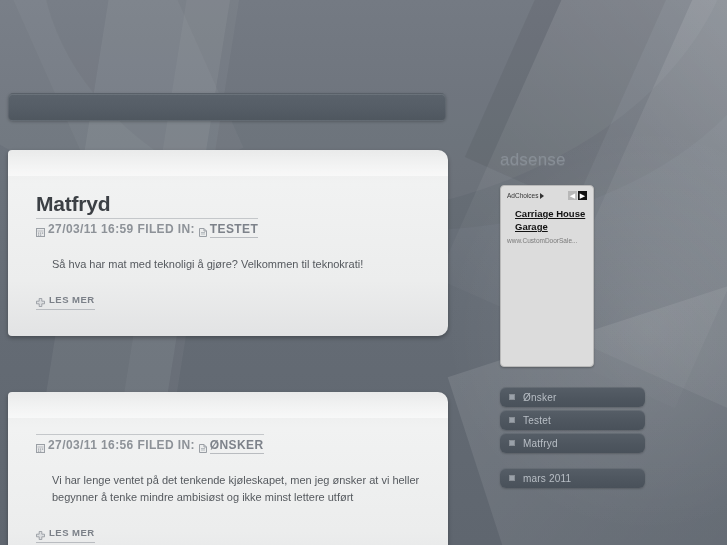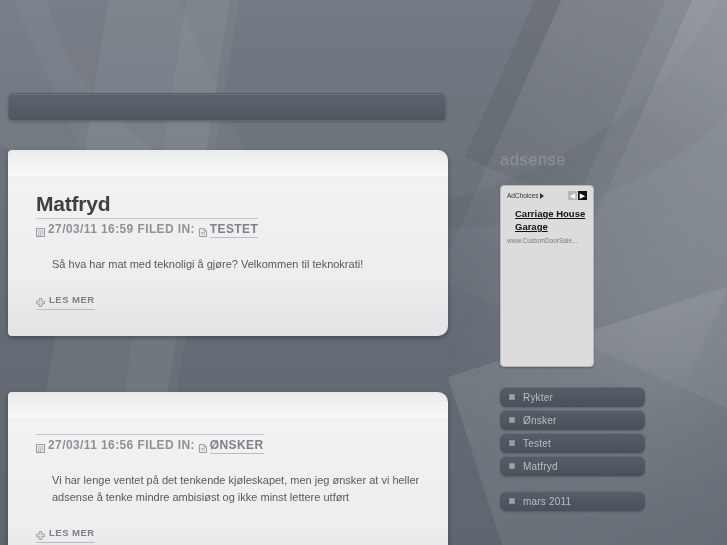--- a/index.html
+++ b/index.html
@@ -408,21 +408,21 @@
           <span>FILED IN:</span>
           <span class="ico">
             <svg class="icon-svg" width="8" height="9" viewBox="0 0 8 9">
               <path d="M0.5 0.5 H5 L7.5 3 V8.5 H0.5 Z" fill="#eceded" stroke="#9a9fa5"></path>
               <path d="M5 0.5 V3 H7.5" fill="none" stroke="#9a9fa5"></path>
               <rect x="2" y="4" width="4" height="0.8" fill="#a9aeb3"></rect>
               <rect x="2" y="5.6" width="4" height="0.8" fill="#a9aeb3"></rect>
             </svg>
           </span><span class="meta-cat">ØNSKER</span>
         </div>
-        <p class="post-body">Vi har lenge ventet på det tenkende kjøleskapet, men jeg ønsker at vi heller adsense å tenke mindre ambisiøst og ikke minst lettere utført</p>
+        <p class="post-body">Vi har lenge ventet på det tenkende kjøleskapet, men jeg ønsker at vi heller begynner å tenke mindre ambisiøst og ikke minst lettere utført</p>
         <div class="post-links">
           <span class="readmore">
             <span class="ico">
               <svg class="icon-svg" width="9" height="9" viewBox="0 0 9 9">
                 <path d="M3.2 0.5 H5.8 V3.2 H8.5 V5.8 H5.8 V8.5 H3.2 V5.8 H0.5 V3.2 H3.2 Z" fill="#dcdee0" stroke="#8f949a" stroke-width="0.8"></path>
               </svg>
             </span><span>LES MER</span>
           </span>
         </div>
         <div class="post-tags">
@@ -448,24 +448,20 @@
           <span class="ad-nav next">▶</span>
         </span>
       </div>
       <div id="ad-title">Carriage House Garage</div>
       <div id="ad-url">www.CustomDoorSale...</div>
     </div>
 
     <div class="side-list">
       <div class="side-btn">
         <span class="bullet"></span>
-        <span class="lbl">Rykter</span>
-      </div>
-      <div class="side-btn">
-        <span class="bullet"></span>
         <span class="lbl">Ønsker</span>
       </div>
       <div class="side-btn">
         <span class="bullet"></span>
         <span class="lbl">Testet</span>
       </div>
       <div class="side-btn">
         <span class="bullet"></span>
         <span class="lbl">Matfryd</span>
       </div>

